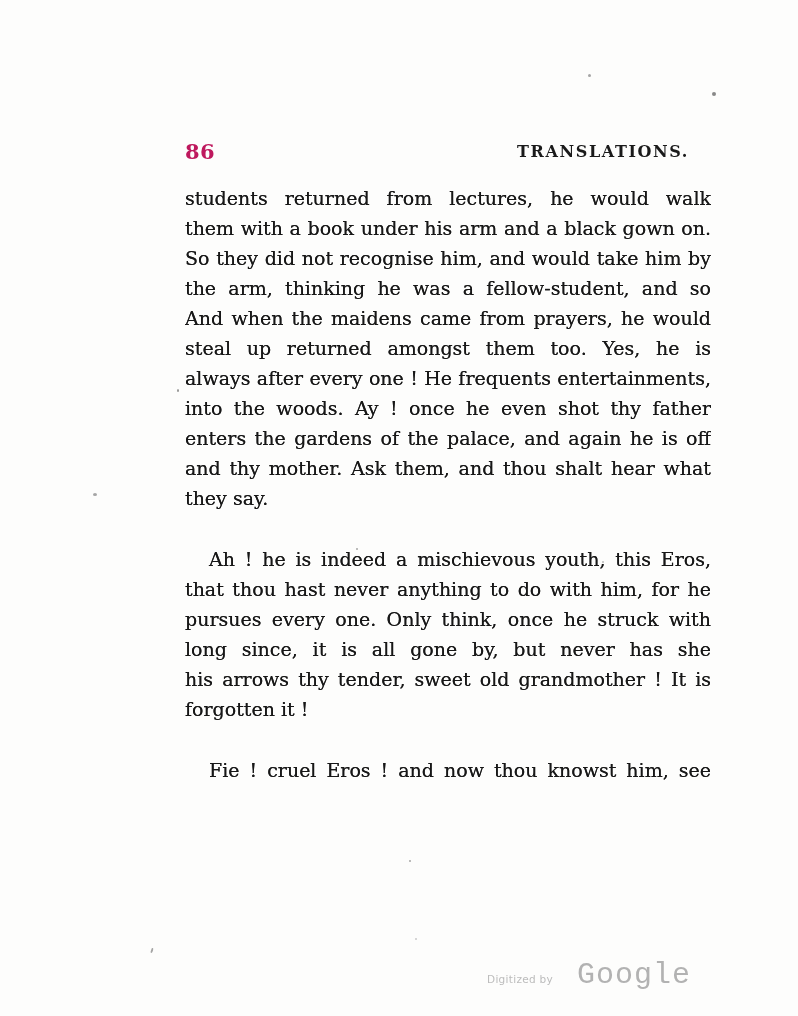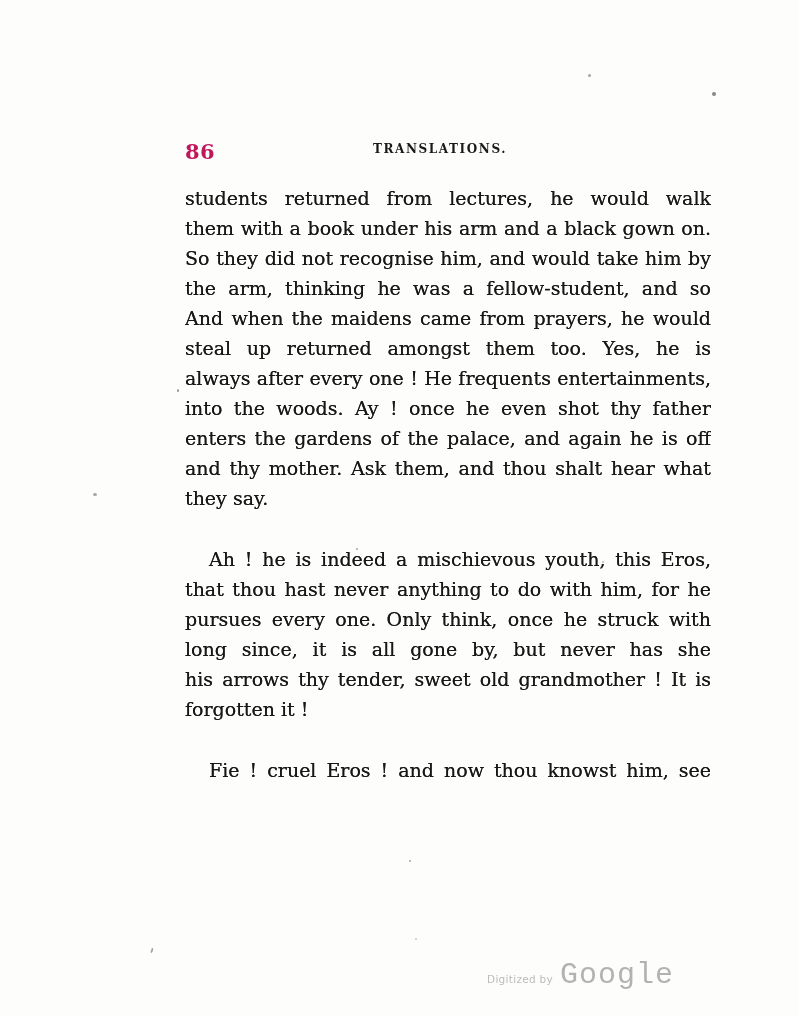--- a/index.html
+++ b/index.html
@@ -31,24 +31,24 @@
     left: 0;
     top: 0;
     font-size: 21px;
     font-weight: bold;
     letter-spacing: 0.5px;
     color: #be185d;
   }
   .running-head {
     position: absolute;
     left: 0;
-    right: 16px;
+    right: 22px;
     top: 3px;
-    text-align: center;
-    font-size: 12px;
+    text-align: right;
+    font-size: 16px;
     font-weight: bold;
     letter-spacing: 1.6px;
     color: #1a1a1a;
   }
   
   .textblock {
     position: absolute;
     left: 185px;
     top: 183px;
     width: 526px;
@@ -67,21 +67,21 @@
   }
   .line.last { text-align-last: left; }
   .para.indent .line:first-child { text-indent: 24px; }
   
   .watermark {
     position: absolute;
     left: 487px;
     top: 958px;
     display: flex;
     align-items: baseline;
-    gap: 7px;
+    gap: 24px;
   }
   .wm-prefix {
     font-family: "DejaVu Sans", "Liberation Sans", sans-serif;
     font-size: 10.5px;
     color: #bcbcbc;
     letter-spacing: 0.3px;
   }
   .wm-logo {
     font-family: Liberation Mono, monospace;
     font-size: 30px;

